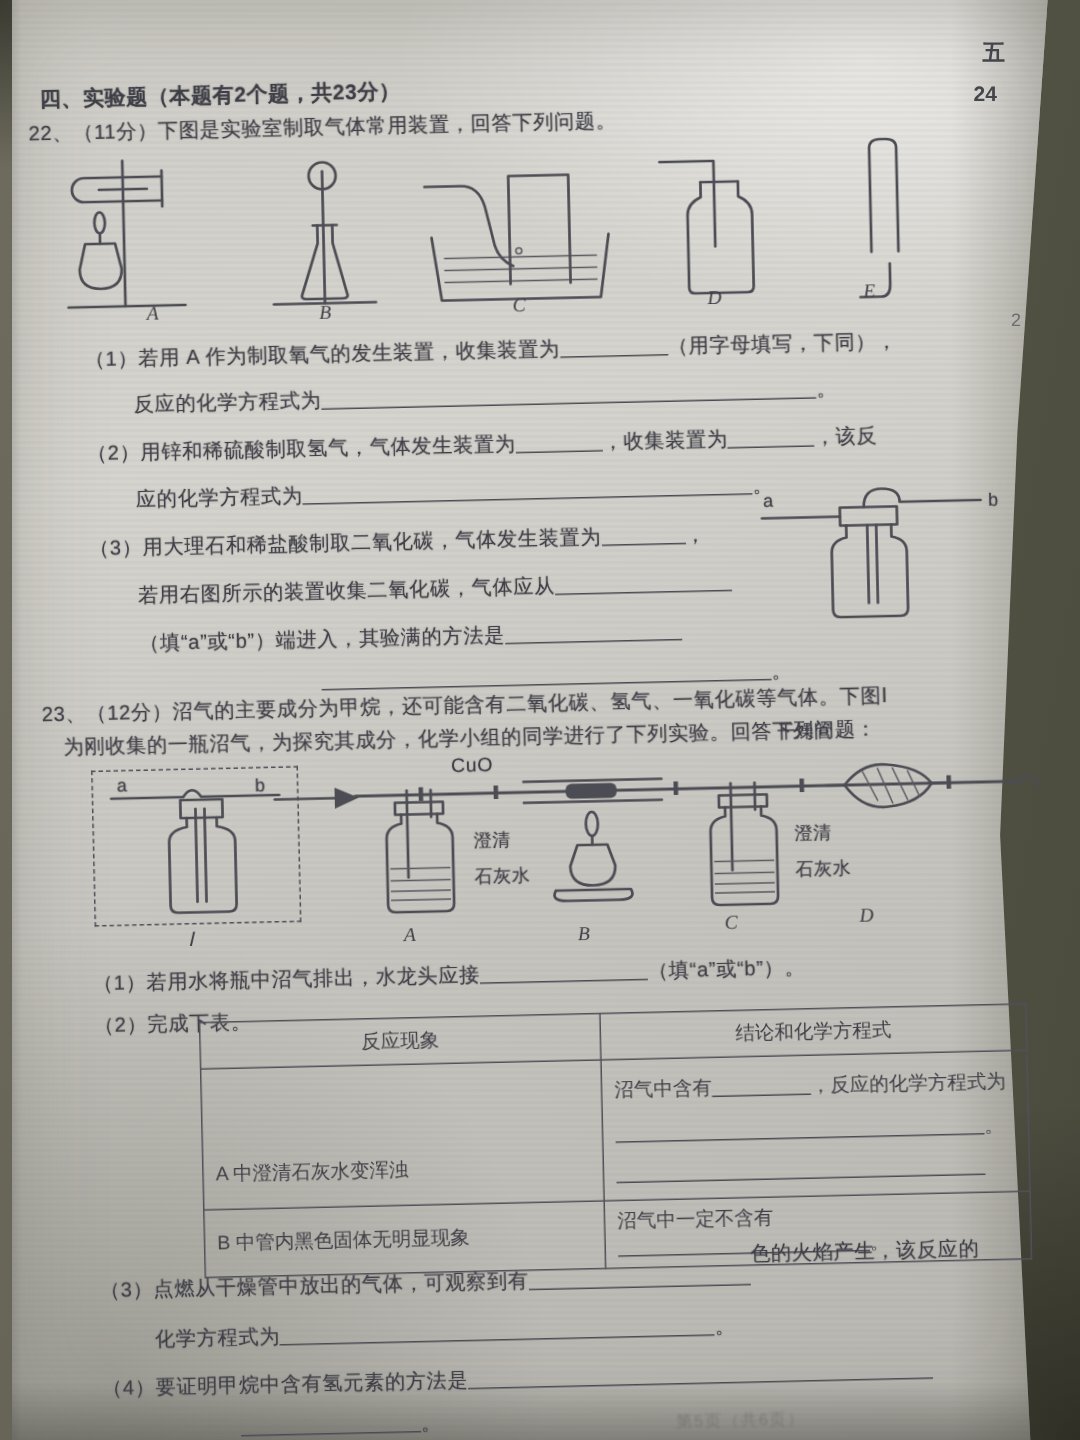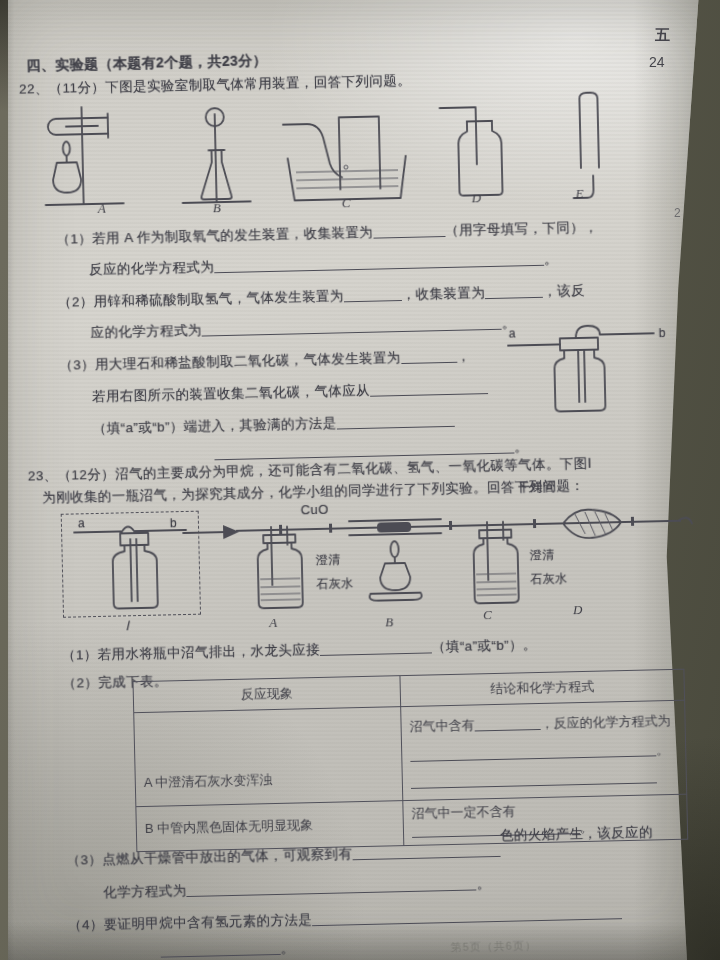--- a/index.html
+++ b/index.html
@@ -277,14 +277,14 @@
   <div class="ln" style="left:150px;top:938px;">
     <span class="bl" style="width:120px;"></span><span>。</span>
   </div>
 
   <div id="footer" style="left:440px;top:942px;">
     <span>第5页（共6页）</span>
   </div>
 </div>
 
 <span class="edgefrag" style="left:655px;top:26px;font-size:15px;font-weight:700;">五</span>
-<span class="edgefrag" style="left:649px;top:54px;font-size:14px;">24</span>
+<span class="edgefrag" style="left:649px;top:54px;font-size:14px;font-weight:bold;">24</span>
 <span class="edgefrag" style="left:674px;top:206px;font-size:12px;opacity:.65;">2</span>
 
 </body></html>

